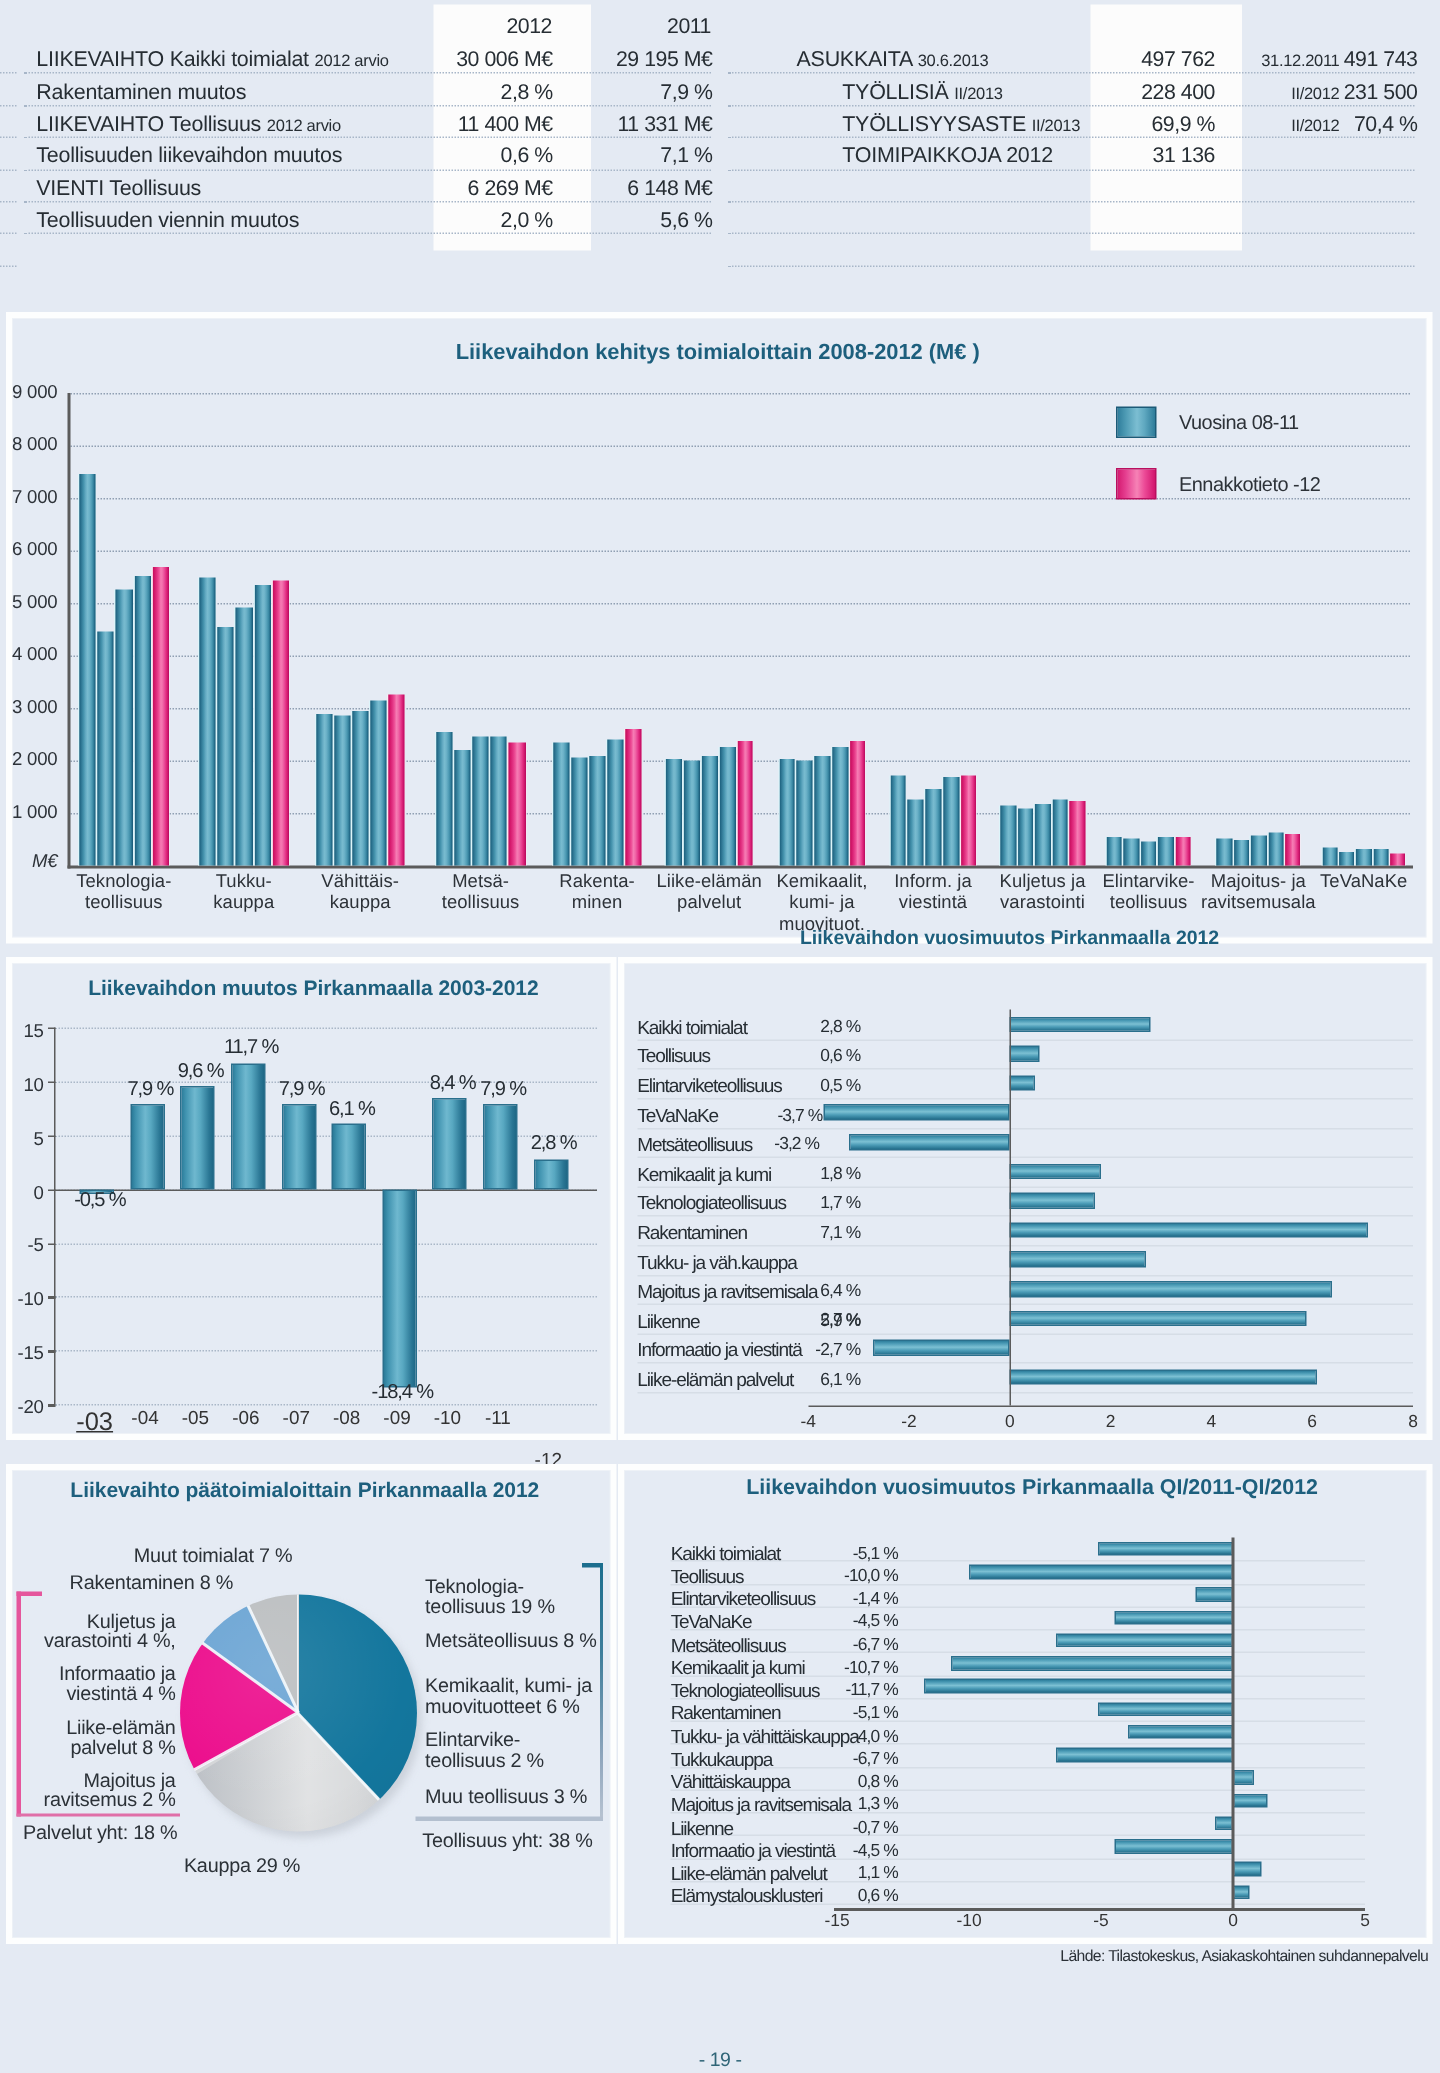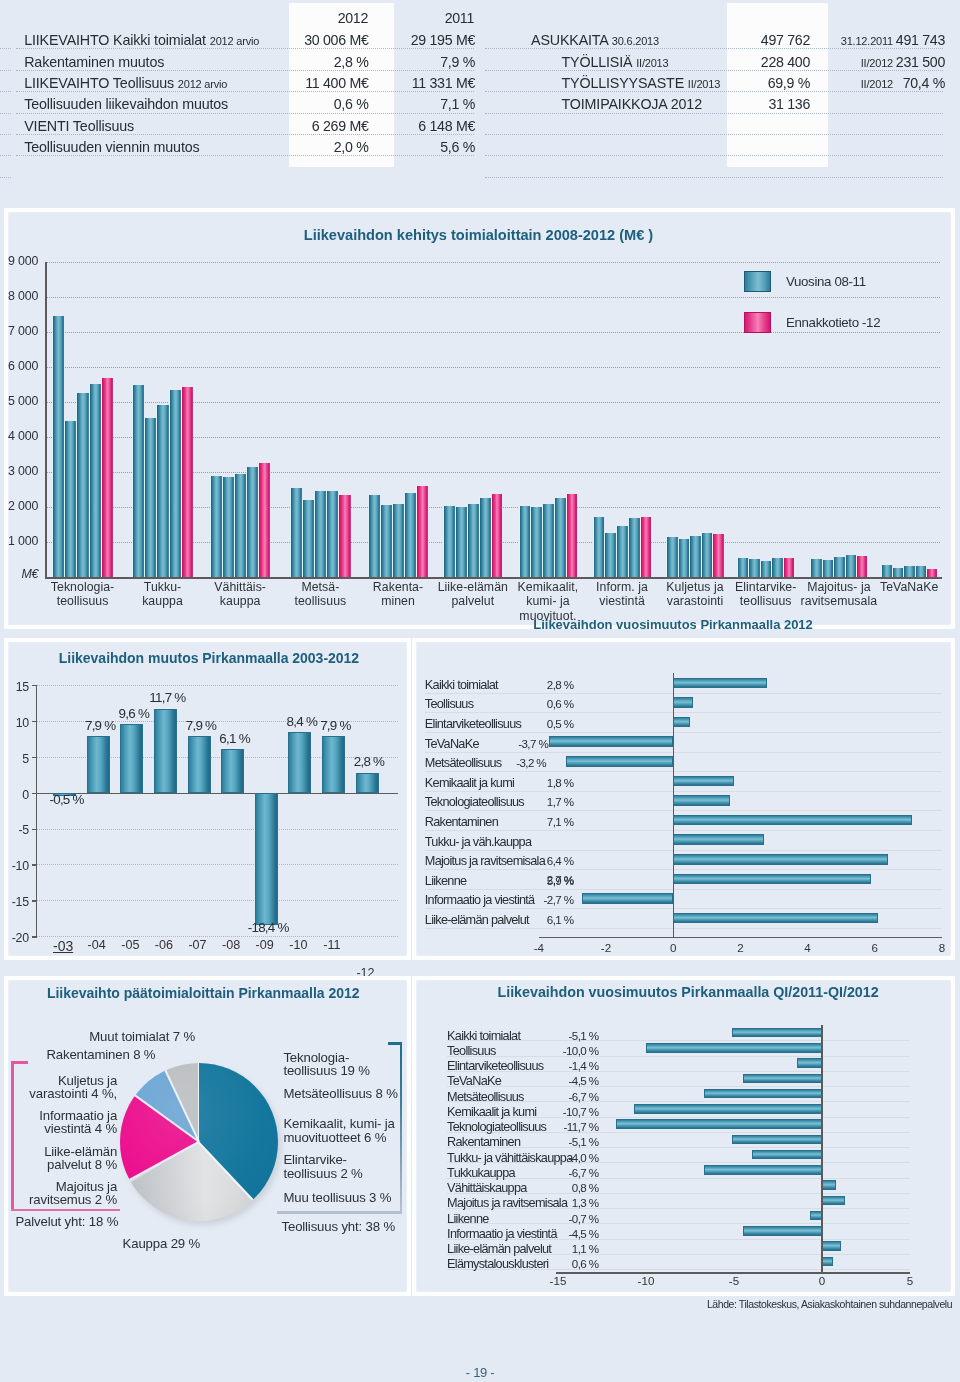--- a/index.html
+++ b/index.html
@@ -284,21 +284,21 @@
     <div class="gridline" style="left:36.1px;top:900.325px;width:362px;border-top-color:#aab7c7;"></div>
     <div class="axis" style="left:32.1px;top:900.325px;width:5px;height:1.4px;"></div>
     <div class="ytick" style="left:-4.899999999999999px;top:895.225px;width:34px;">-15</div>
     <div class="gridline" style="left:36.1px;top:936.2px;width:362px;border-top-color:#aab7c7;"></div>
     <div class="axis" style="left:32.1px;top:936.2px;width:5px;height:1.4px;"></div>
     <div class="ytick" style="left:-4.899999999999999px;top:931.1px;width:34px;">-20</div>
     <div class="axis" style="left:36.1px;top:685.075px;width:1.4px;height:251.125px;"></div>
     <div class="axis" style="left:36.1px;top:792.7px;width:362px;height:1.4px;"></div>
     <div class="hbar" style="left:53.1px;top:792.7px;width:23px;height:3.5875px;background:linear-gradient(to right,#2b7b99 0%,#3e91ae 12%,#6fb8cf 42%,#58a8c1 60%,#2a7694 88%,#1f6886 100%);"></div>
     <div class="blabel" style="left:26.599999999999994px;top:791.7875px;width:80px;">-0,5 %</div>
-    <div class="xtick" style="left:39.099999999999994px;top:937.7px;width:48px;font-size:14px;text-decoration:underline;">-03</div>
+    <div class="xtick" style="left:39.099999999999994px;top:937.7px;width:48px;font-size:17px;text-decoration:underline;">-03</div>
     <div class="hbar" style="left:86.7px;top:736.0175px;width:23px;height:56.682500000000005px;background:linear-gradient(to right,#2b7b99 0%,#3e91ae 12%,#6fb8cf 42%,#58a8c1 60%,#2a7694 88%,#1f6886 100%);"></div>
     <div class="blabel" style="left:60.2px;top:717.7175000000001px;width:80px;">7,9 %</div>
     <div class="xtick" style="left:72.7px;top:937.7px;width:48px;font-size:12.6px;">-04</div>
     <div class="hbar" style="left:120.30000000000001px;top:723.82px;width:23px;height:68.88px;background:linear-gradient(to right,#2b7b99 0%,#3e91ae 12%,#6fb8cf 42%,#58a8c1 60%,#2a7694 88%,#1f6886 100%);"></div>
     <div class="blabel" style="left:93.80000000000001px;top:705.5200000000001px;width:80px;">9,6 %</div>
     <div class="xtick" style="left:106.30000000000001px;top:937.7px;width:48px;font-size:12.6px;">-05</div>
     <div class="hbar" style="left:153.9px;top:708.7525px;width:23px;height:83.94749999999999px;background:linear-gradient(to right,#2b7b99 0%,#3e91ae 12%,#6fb8cf 42%,#58a8c1 60%,#2a7694 88%,#1f6886 100%);"></div>
     <div class="blabel" style="left:127.4px;top:690.4525000000001px;width:80px;">11,7 %</div>
     <div class="xtick" style="left:139.9px;top:937.7px;width:48px;font-size:12.6px;">-06</div>
     <div class="hbar" style="left:187.5px;top:736.0175px;width:23px;height:56.682500000000005px;background:linear-gradient(to right,#2b7b99 0%,#3e91ae 12%,#6fb8cf 42%,#58a8c1 60%,#2a7694 88%,#1f6886 100%);"></div>

